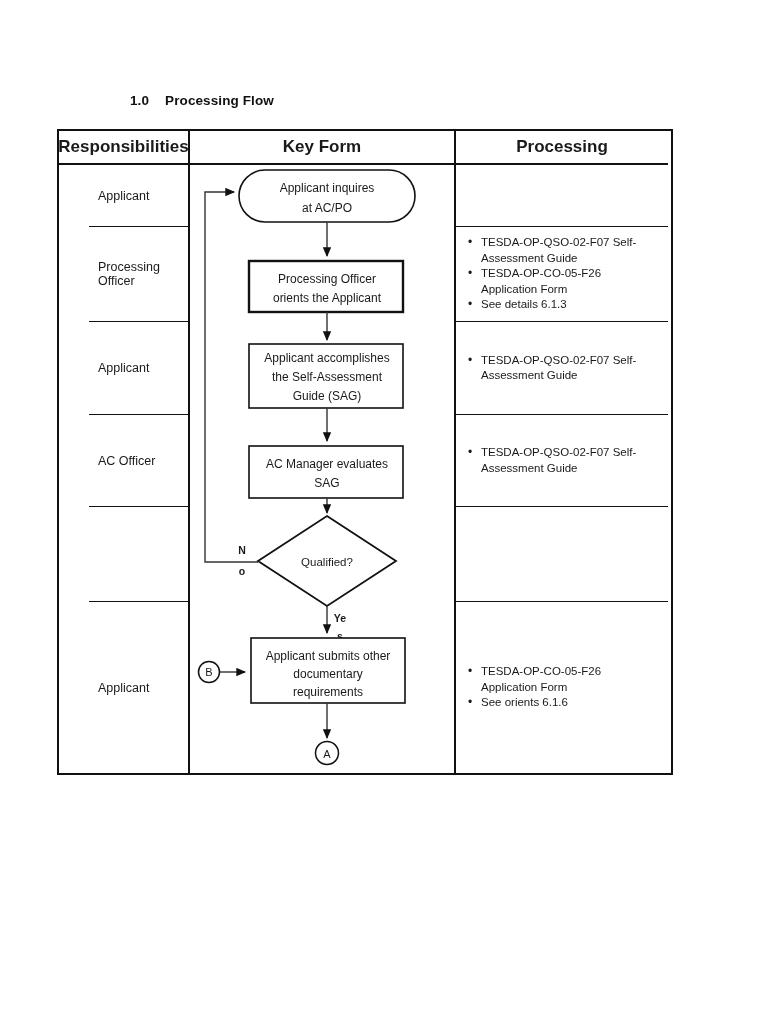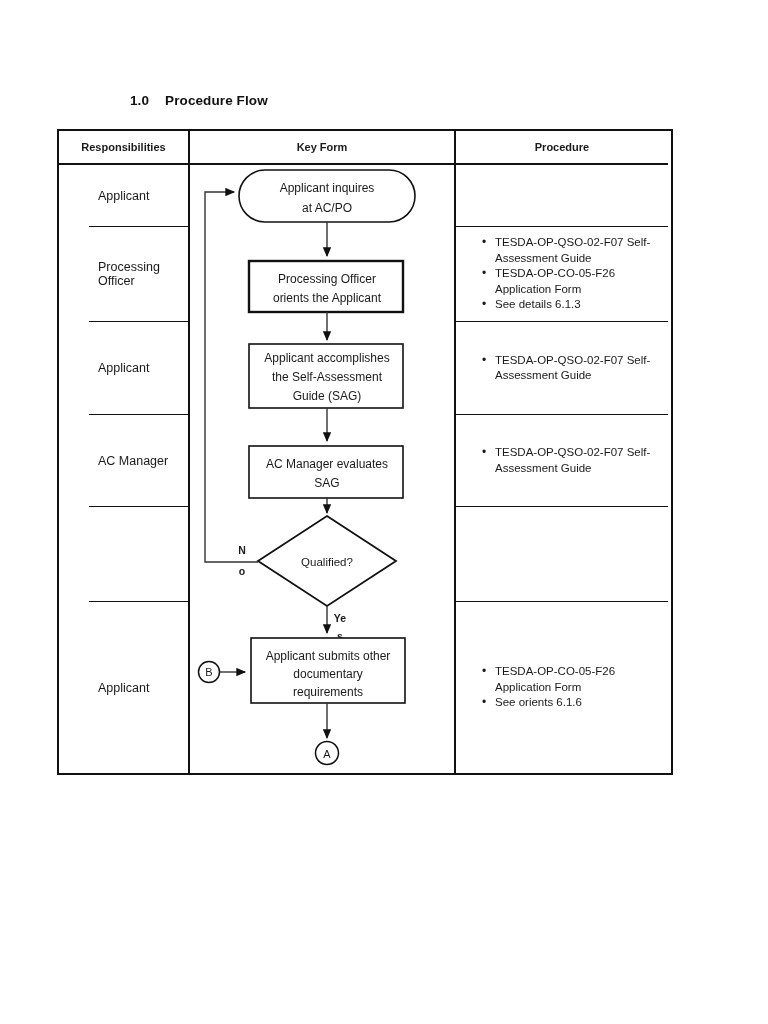--- a/index.html
+++ b/index.html
@@ -16,29 +16,29 @@
   .doc-table{
     position:absolute;left:57px;top:129px;width:616px;height:646px;
     box-sizing:border-box;border:2px solid #111;
     display:grid;
     grid-template-columns:131px 266px 212px;
     grid-template-rows:34px 62px 95px 93px 92px 95px 171px;
   }
   .cell{box-sizing:border-box;}
   .hdr{
     display:flex;align-items:center;justify-content:center;
-    font-size:11px;font-weight:bold;border-bottom:2px solid #111;
+    font-size:17px;font-weight:bold;border-bottom:2px solid #111;
   }
   .bR2{border-right:2px solid #111;}
   .bB{border-bottom:1.6px solid #111;}
   .resp{
     display:flex;align-items:center;padding-left:9px;font-size:12.5px;margin-left:30px;
   }
   .iface{
-    display:flex;align-items:center;padding-left:25px;
+    display:flex;align-items:center;padding-left:11px;
   }
   .iface ul{
     margin:0;padding:0;list-style:none;max-width:176px;
   }
   .iface li{
     position:relative;padding-left:14px;font-size:11.5px;line-height:15.5px;
   }
   .iface li::before{
     content:"\2022";position:absolute;left:1px;top:0;font-size:12px;
   }
@@ -47,33 +47,33 @@
   svg.flow text{fill:#1a1a1a;font-family:"Liberation Sans","DejaVu Sans",sans-serif;}
   .nodetext{font-size:12px;text-anchor:middle;}
   .minilabel{font-size:10.5px;font-weight:bold;text-anchor:middle;}
   .conn{stroke:#333;stroke-width:1.4;fill:none;}
   .shape{fill:#ffffff;stroke:#111;}
 </style>
 </head>
 <body>
 
 <div class="page-title">
-  <span class="num">1.0</span><span>Procedure Flow</span>
+  <span class="num">1.0</span><span>Processing Flow</span>
 </div>
 
 <div class="doc-table">
 
   <div class="cell hdr bR2" style="grid-column:1;grid-row:1;">Responsibilities</div>
   <div class="cell hdr bR2" style="grid-column:2;grid-row:1;">Key Form</div>
-  <div class="cell hdr" style="grid-column:3;grid-row:1;">Procedure</div>
+  <div class="cell hdr" style="grid-column:3;grid-row:1;">Processing</div>
 
   <div class="cell resp bR2 bB" style="grid-column:1;grid-row:2;">Applicant</div>
   <div class="cell resp bR2 bB" style="grid-column:1;grid-row:3;">Processing Officer</div>
   <div class="cell resp bR2 bB" style="grid-column:1;grid-row:4;">Applicant</div>
-  <div class="cell resp bR2 bB" style="grid-column:1;grid-row:5;">AC Manager</div>
+  <div class="cell resp bR2 bB" style="grid-column:1;grid-row:5;">AC Officer</div>
   <div class="cell resp bR2 bB" style="grid-column:1;grid-row:6;"></div>
   <div class="cell resp bR2" style="grid-column:1;grid-row:7;">Applicant</div>
 
   <div class="cell keysteps"></div>
 
   <div class="cell iface bB" style="grid-column:3;grid-row:2;"></div>
   <div class="cell iface bB" style="grid-column:3;grid-row:3;">
     <ul>
       <li>TESDA-OP-QSO-02-F07 Self-Assessment Guide</li>
       <li>TESDA-OP-CO-05-F26 Application Form</li>

